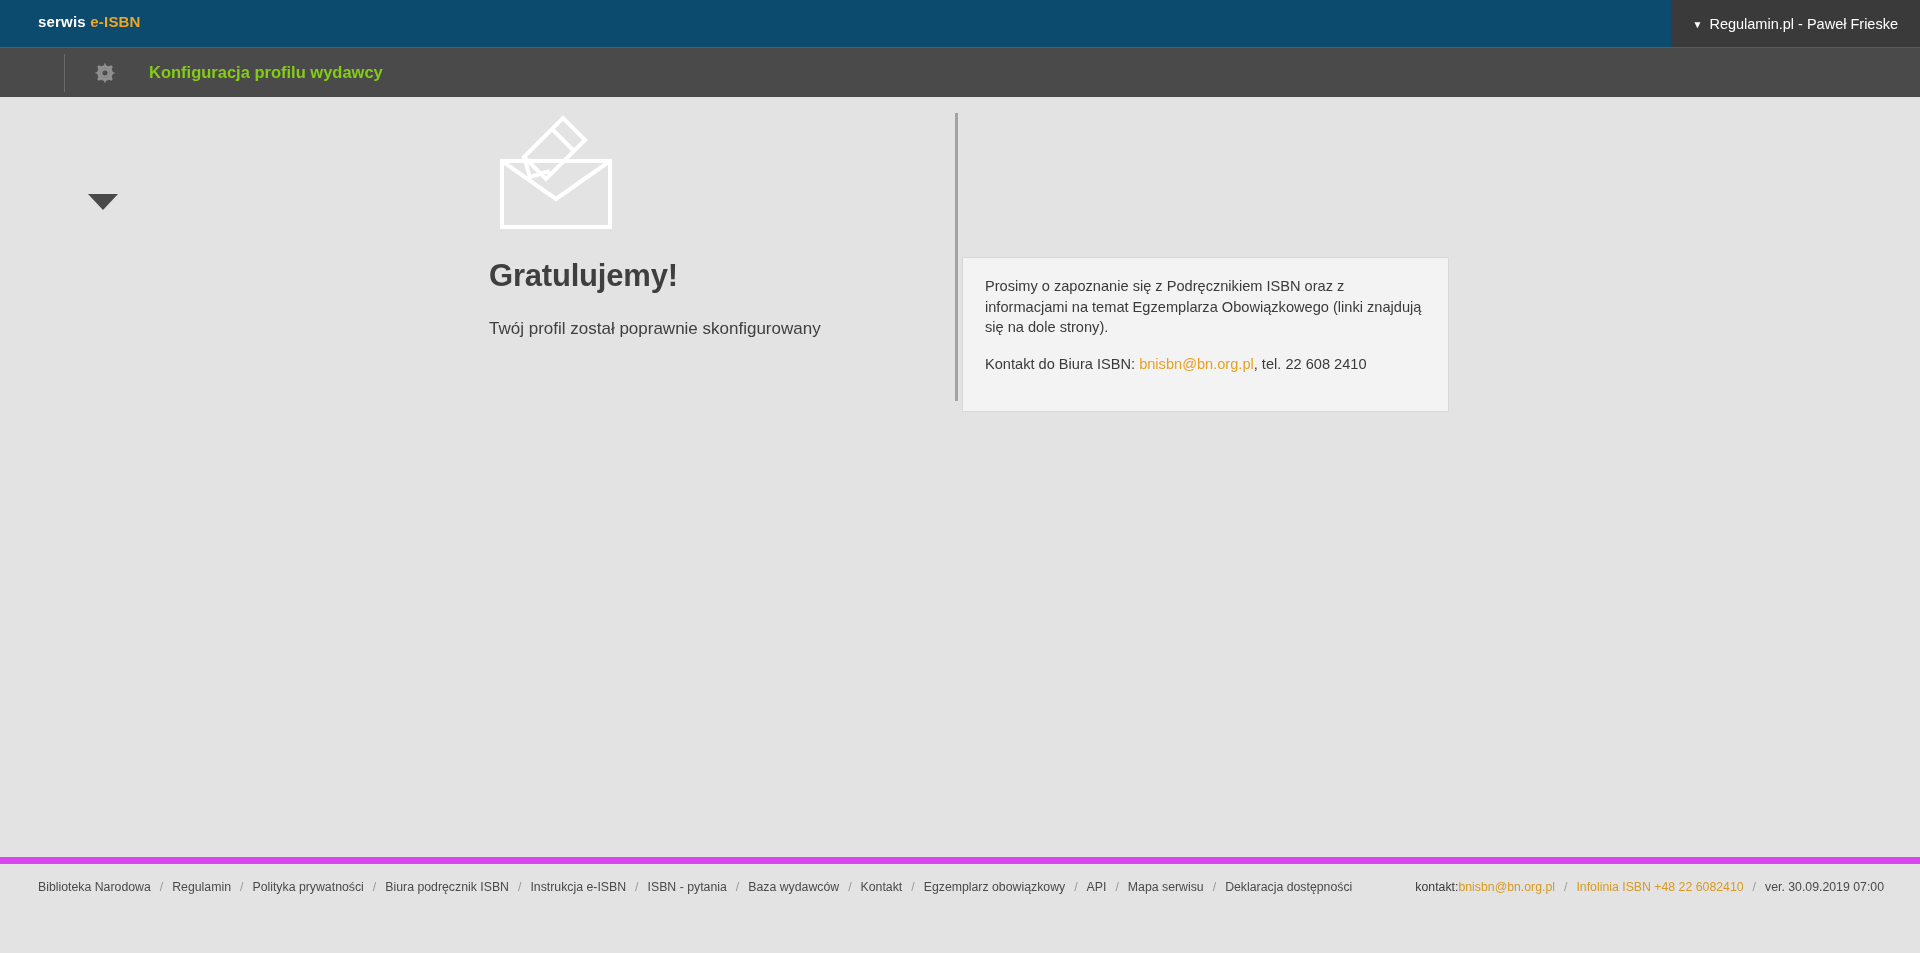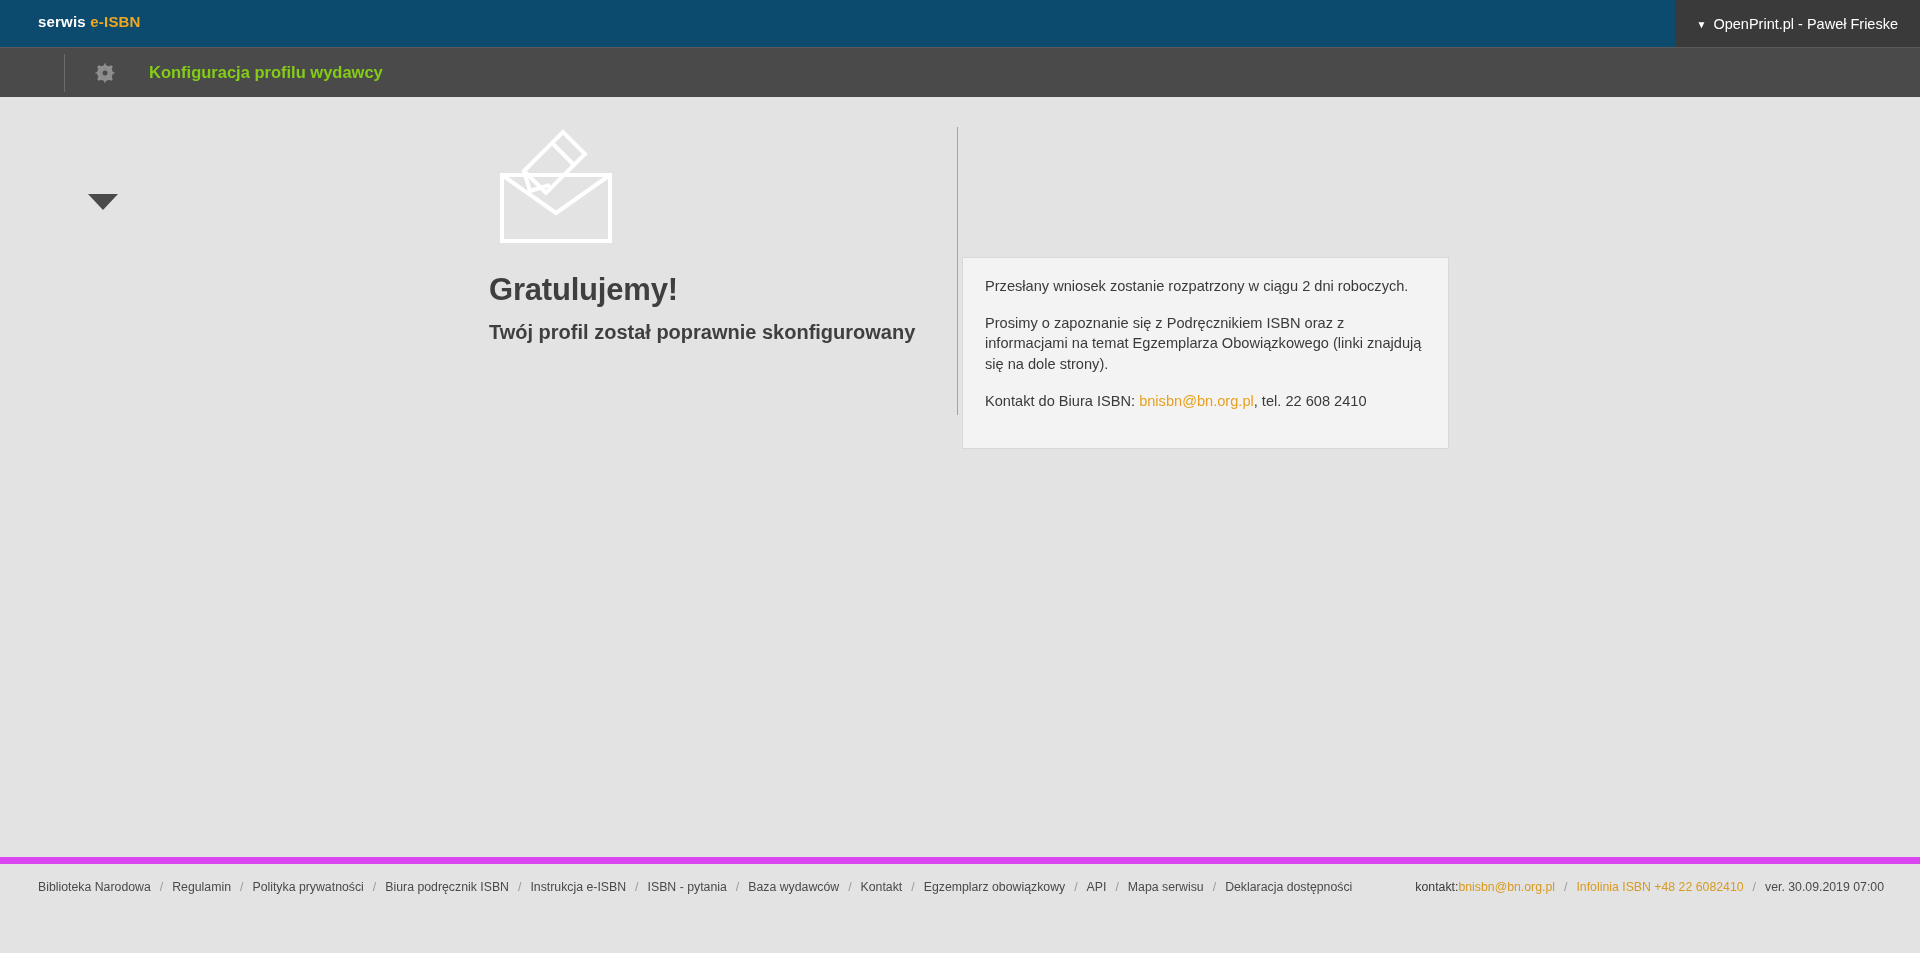--- a/index.html
+++ b/index.html
@@ -100,48 +100,47 @@
   .content {
     position: relative;
     width: 100%;
     height: 808px;
     background: #e3e3e3;
   }
 
   .left-panel {
     position: absolute;
     left: 458px;
-    top: 30px;
+    top: 16px;
     width: 500px;
     padding-right: 40px;
-    border-right: 1px solid #a3a3a3;
+    border-right: 3px solid #a3a3a3;
     height: 288px;
   }
   .envelope {
     margin-left: 30px;
     width: 135px;
     height: 120px;
     position: relative;
   }
   .envelope svg { display: block; }
 
   .grats {
     margin-top: 25px;
     margin-left: 31px;
     font-size: 31px;
     font-weight: bold;
     color: #3f3f3f;
     letter-spacing: -0.2px;
   }
   .grats-sub {
-    margin-top: 13px;
+    margin-top: 25px;
     margin-left: 31px;
-    font-size: 20px;
+    font-size: 17px;
     color: #3f3f3f;
-    font-weight: bold;
   }
 
   .info-box {
     position: absolute;
     left: 962px;
     top: 160px;
     width: 487px;
     background: #f3f3f3;
     border: 1px solid #d8d8d8;
     padding: 18px 22px 20px 22px;
@@ -208,21 +207,21 @@
 </style>
 </head>
 <body>
 
 <div class="topbar">
   <div class="brand">
     <span>serwis </span><span class="accent">e-ISBN</span>
   </div>
   <div class="user-chip">
     <span class="caret">▼</span>
-    <span>OpenPrint.pl - Paweł Frieske</span>
+    <span>Regulamin.pl - Paweł Frieske</span>
   </div>
 </div>
 
 <div class="headerband">
   <div class="hb-divider"></div>
   <div class="hb-gear">
     <svg width="26" height="26" viewBox="0 0 26 26" aria-hidden="true">
       <g fill="#8f8f8f">
         <path d="M13 8.2a4.8 4.8 0 1 0 0 9.6 4.8 4.8 0 0 0 0-9.6zm0 7.3a2.5 2.5 0 1 1 0-5 2.5 2.5 0 0 1 0 5z"></path>
         <path d="M24.4 14.9l-2.1-.5a9.4 9.4 0 0 0-.6-1.5l1.2-1.8-2.1-2.1-1.8 1.2c-.5-.3-1-.5-1.5-.6L17 7.5h-3l-.5 2.1c-.5.1-1 .3-1.5.6L10.2 9 8.1 11.1l1.2 1.8c-.3.5-.5 1-.6 1.5l-2.1.5v3l2.1.5c.1.5.3 1 .6 1.5L8.1 21.7l2.1 2.1 1.8-1.2c.5.3 1 .5 1.5.6l.5 2.1h3l.5-2.1c.5-.1 1-.3 1.5-.6l1.8 1.2 2.1-2.1-1.2-1.8c.3-.5.5-1 .6-1.5l2.1-.5v-3z" opacity="0"></path>
@@ -248,21 +247,20 @@
           <path d="M36 44l6 20 20-6"></path>
           <path d="M64 16l22 22"></path>
         </g>
       </svg>
     </div>
     <div class="grats">Gratulujemy!</div>
     <div class="grats-sub">Twój profil został poprawnie skonfigurowany</div>
   </div>
 
   <div class="info-box">
-    <p>Przesłany wniosek zostanie rozpatrzony w ciągu 2 dni roboczych.</p>
     <p>Prosimy o zapoznanie się z Podręcznikiem ISBN oraz z informacjami na temat Egzemplarza Obowiązkowego (linki znajdują się na dole strony).</p>
     <p><span>Kontakt do Biura ISBN: </span><a href="#">bnisbn@bn.org.pl</a><span>, tel. 22 608 2410</span></p>
   </div>
 
   <div class="footer">
     <div class="footer-left">
       <a href="#">Biblioteka Narodowa</a>
       <span class="sep">/</span>
       <a href="#">Regulamin</a>
       <span class="sep">/</span>

